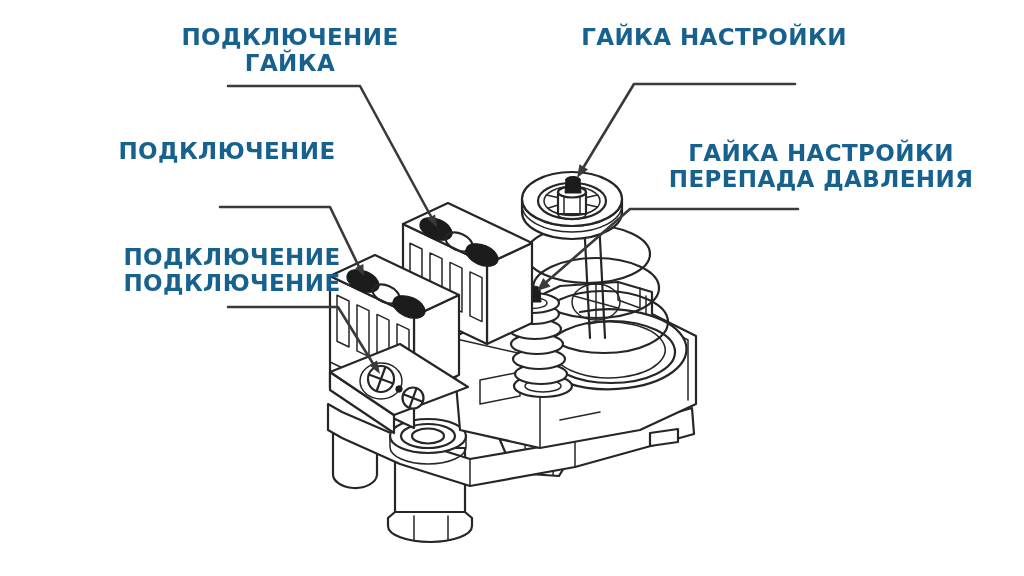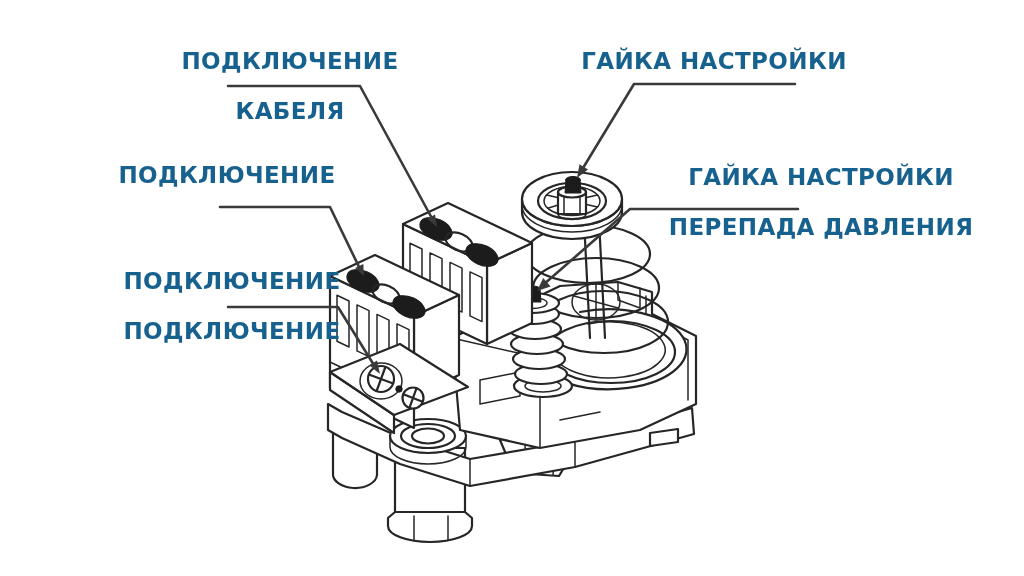--- a/index.html
+++ b/index.html
@@ -1,20 +1,20 @@
 <!DOCTYPE html>
 <html><head>
 <meta charset="utf-8">
 <style>
   html,body{margin:0;padding:0;background:#fff;}
   .stage{position:relative;width:1024px;height:576px;background:#ffffff;overflow:hidden;
          font-family:"DejaVu Sans","Liberation Sans",sans-serif;}
   .lbl{position:absolute;color:#17618f;font-weight:700;font-size:23px;line-height:26px;
        text-align:center;letter-spacing:.4px;}
-  .lbl span{display:block;white-space:nowrap;margin-top:24px;}
+  .lbl span{display:block;white-space:nowrap;}
   svg{position:absolute;left:0;top:0;}
   .s{fill:none;stroke:#262626;stroke-width:2.2;stroke-linecap:round;stroke-linejoin:round;}
   .t{fill:none;stroke:#262626;stroke-width:1.5;stroke-linecap:round;stroke-linejoin:round;}
   .w{fill:#ffffff;stroke:#262626;stroke-width:2.2;stroke-linecap:round;stroke-linejoin:round;}
   .k{fill:#1c1c1c;stroke:#1c1c1c;stroke-width:1;}
   .ld{fill:none;stroke:#3a3a3a;stroke-width:2.6;stroke-linecap:round;stroke-linejoin:round;}
   .ah{fill:#3a3a3a;stroke:none;}
 </style>
 </head>
 <body>
@@ -149,21 +149,21 @@
       <polygon class="ah" points="577,178 579.5,164.3 588,169.5"></polygon>
     </g>
     <g>
       <path class="ld" d="M 798,209 L 630,209 L 543,285"></path>
       <polygon class="ah" points="537,291 543.2,278 550.6,286.6"></polygon>
     </g>
   </svg>
 
   <div class="lbl" style="left:165px;top:24px;width:250px;">
     <span>ПОДКЛЮЧЕНИЕ</span>
-    <span>КАБЕЛЯ</span>
+    <span>ГАЙКА</span>
   </div>
 
   <div class="lbl" style="left:554px;top:24px;width:320px;">
     <span>ГАЙКА НАСТРОЙКИ</span>
   </div>
 
   <div class="lbl" style="left:77px;top:138px;width:300px;">
     <span>ПОДКЛЮЧЕНИЕ</span>
   </div>
 

